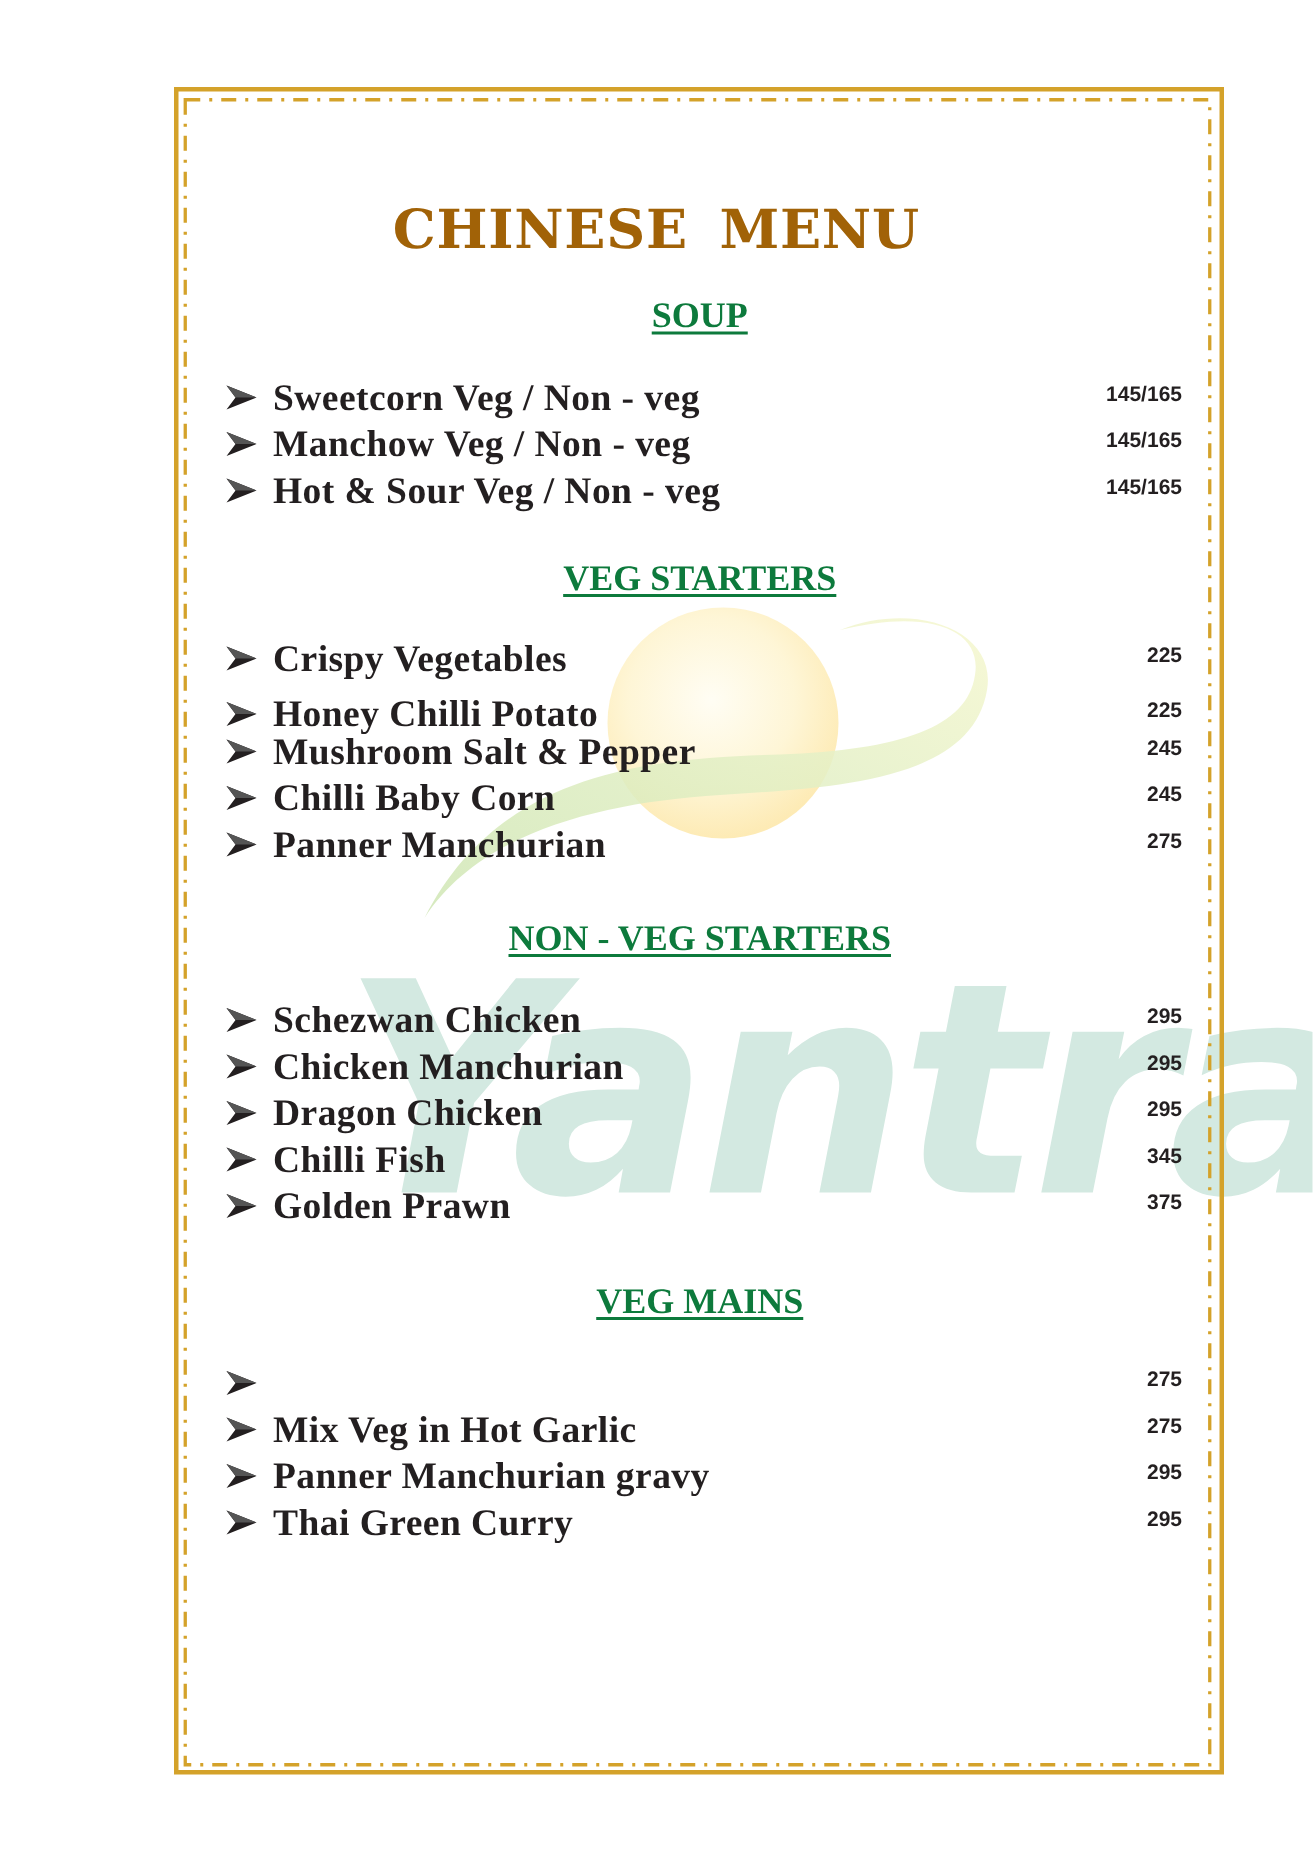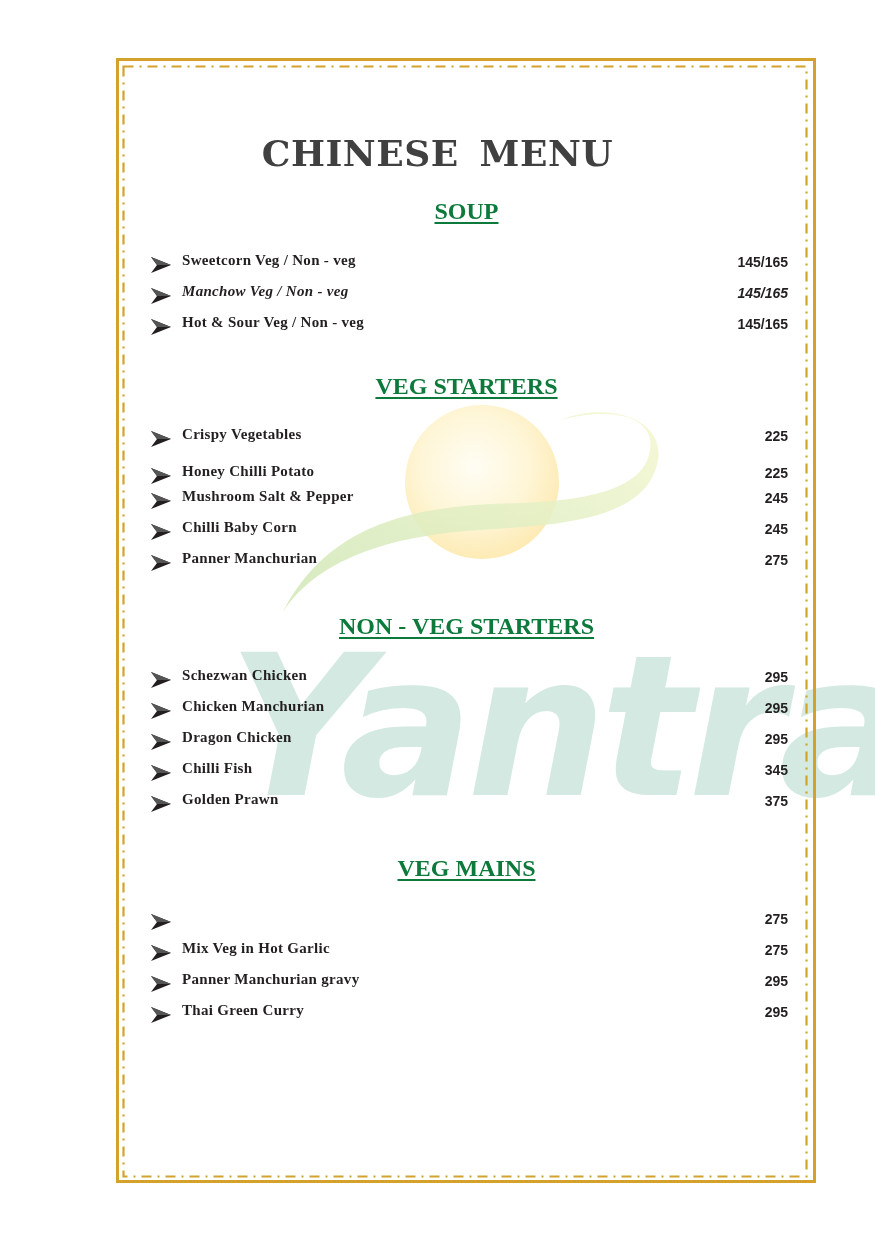--- a/index.html
+++ b/index.html
@@ -22,21 +22,21 @@
 
   .watermark { position: absolute; left: 0; top: 0; pointer-events: none; }
 
   .title {
     position: absolute;
     left: 0; width: 875px; top: 132px;
     text-align: center;
     font-family: "DejaVu Serif", "Liberation Serif", serif;
     font-weight: bold;
     font-size: 36px;
-    color: #404040;
+    color: #a16207;
     letter-spacing: 0.5px;
     word-spacing: 8px;
   }
 
   .section-heading {
     position: absolute;
     left: 0; width: 933px;
     text-align: center;
     font-family: "Liberation Serif", "DejaVu Serif", serif;
     font-weight: bold;
@@ -54,21 +54,21 @@
     height: 28px;
   }
   .item-row .arrow {
     position: absolute; left: 0; top: 4px;
     width: 22px; height: 18px;
   }
   .item-row .name {
     position: absolute; left: 32px; top: 0;
     font-family: "Liberation Serif", "DejaVu Serif", serif;
     font-weight: bold;
-    font-size: 15px;
+    font-size: 25px;
     color: #231f20;
     white-space: nowrap;
     letter-spacing: 0.3px;
   }
   .item-row .price {
     position: absolute; right: 2px; top: 2px;
     font-family: "Liberation Sans", "DejaVu Sans", sans-serif;
     font-weight: bold;
     font-size: 14px;
     color: #231f20;
@@ -114,21 +114,21 @@
 <div class="section-heading" style="top:198px;">SOUP</div>
 
 <div class="item-row" style="top:252px;">
   <svg class="arrow" viewBox="0 0 22 18">
       <path d="M1,1 L21,9 L1,17 L7,9 Z" fill="#231f20"></path>
       <path d="M1,1 L21,9 L7,9 Z" fill="#555"></path>
     </svg>
   <span class="name">Sweetcorn Veg / Non - veg</span>
   <span class="price">145/165</span>
 </div>
-<div class="item-row" style="top:283px;font-style:italic;">
+<div class="item-row" style="top:283px;">
   <svg class="arrow" viewBox="0 0 22 18">
       <path d="M1,1 L21,9 L1,17 L7,9 Z" fill="#231f20"></path>
       <path d="M1,1 L21,9 L7,9 Z" fill="#555"></path>
     </svg>
   <span class="name">Manchow Veg / Non - veg</span>
   <span class="price">145/165</span>
 </div>
 <div class="item-row" style="top:314px;">
   <svg class="arrow" viewBox="0 0 22 18">
       <path d="M1,1 L21,9 L1,17 L7,9 Z" fill="#231f20"></path>

